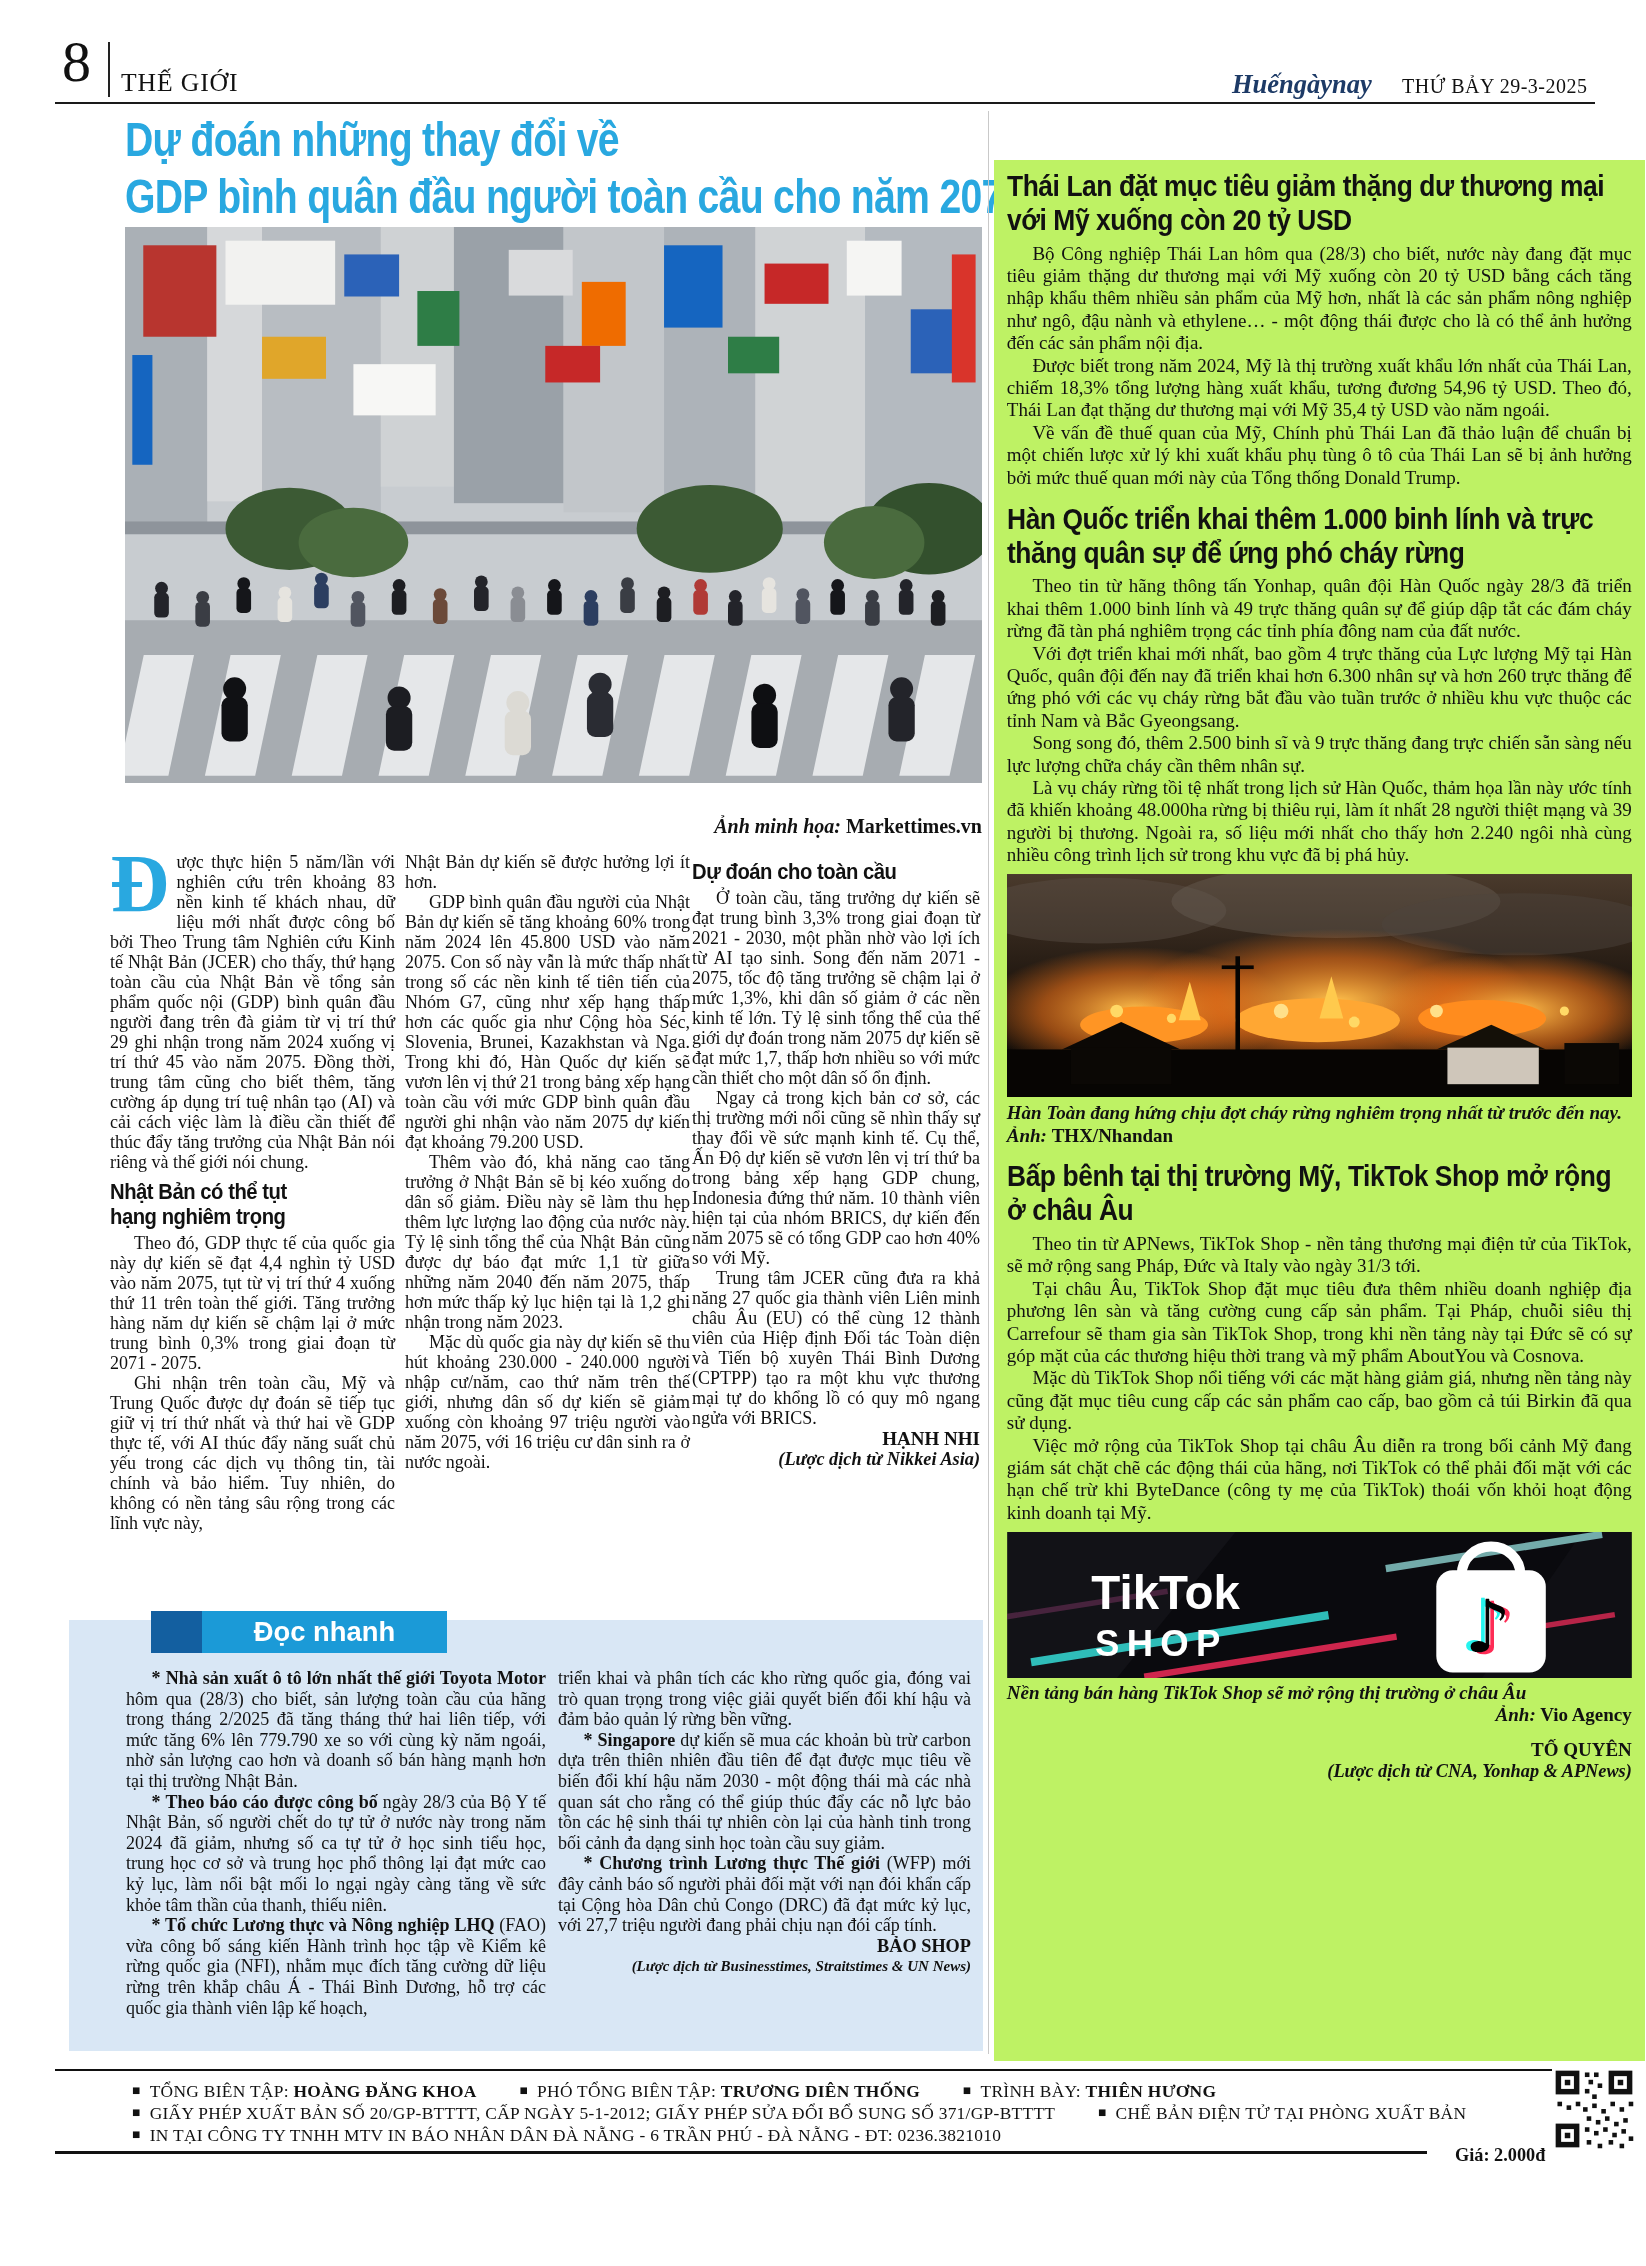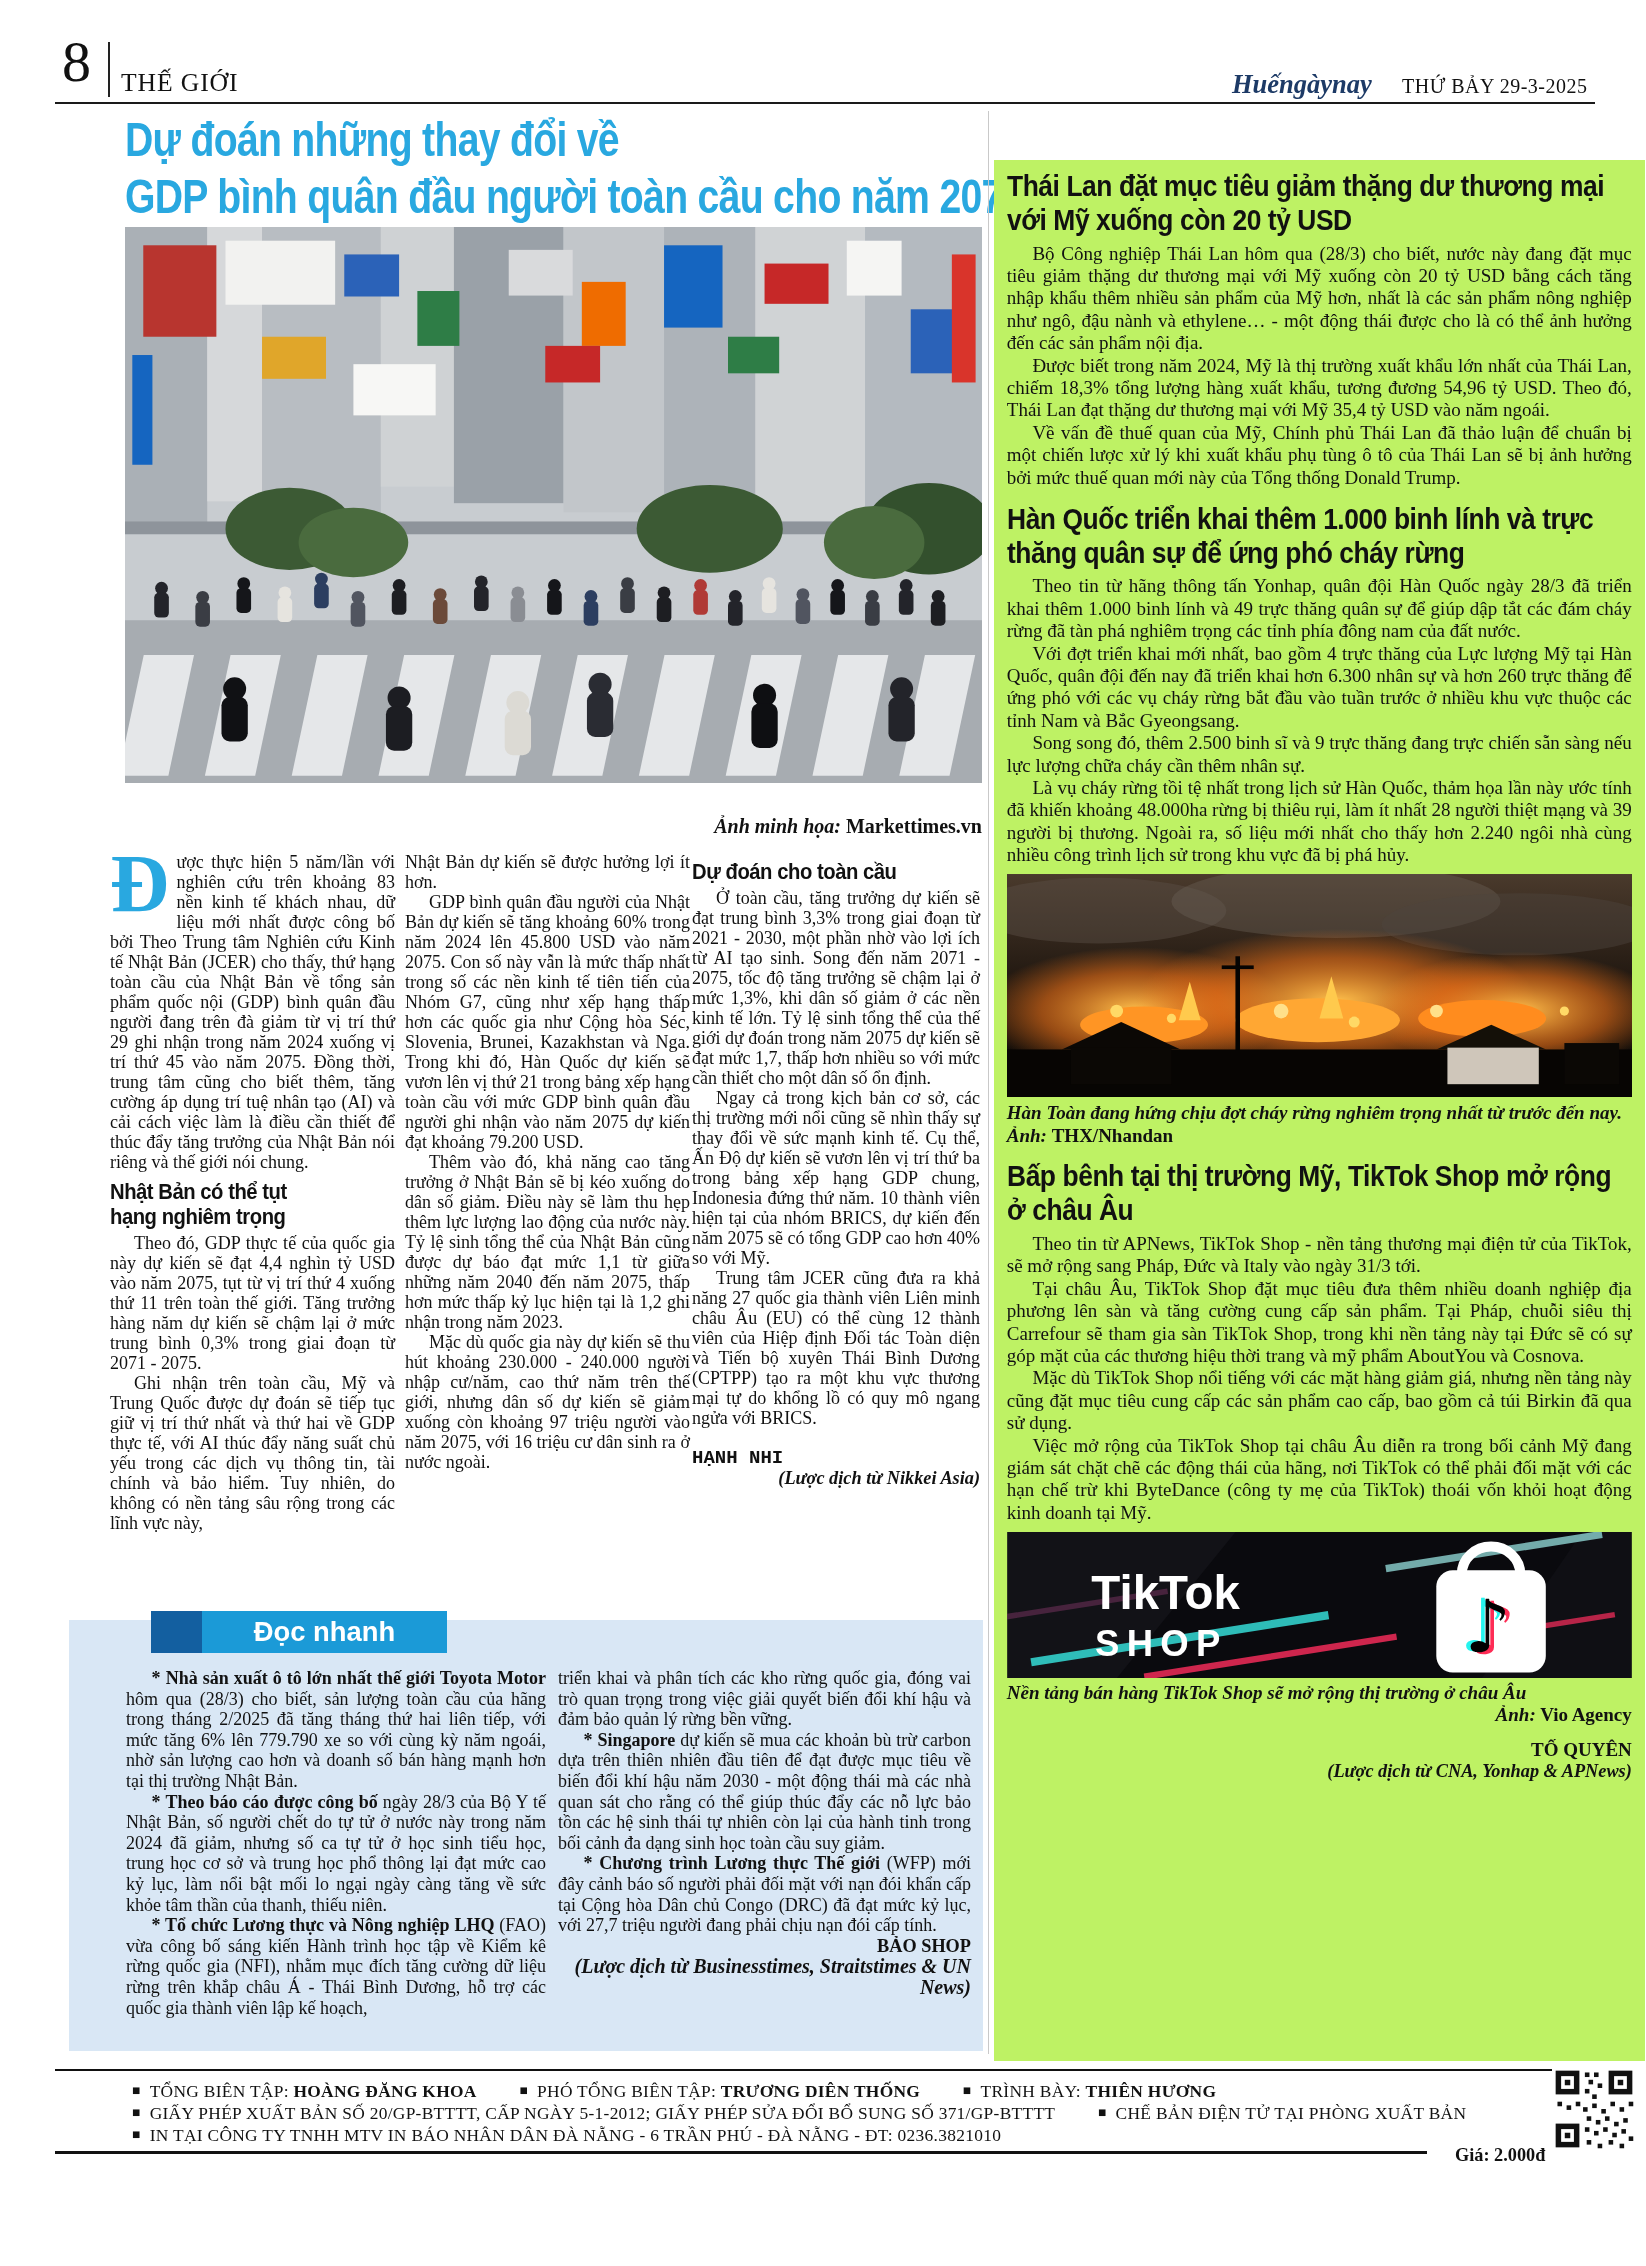--- a/index.html
+++ b/index.html
@@ -31,36 +31,36 @@
   .c2{left:405px;width:285px;}
   .c3{left:692px;width:288px;}
   .bcol p{margin:0;text-indent:24px;}
   .bcol p.noind{text-indent:0;}
   .dropcap{float:left;color:#29a8e0;font-size:82px;line-height:60px;font-weight:bold;
            margin:1.8px 7.3px 0 0;}
   .subhead{font-family:"Liberation Sans",sans-serif;font-weight:bold;font-size:22px;line-height:25px;
            letter-spacing:-0.5px;margin:7.3px 0 3.7px;transform:scaleX(.92);transform-origin:left top;
            text-align:left;}
   .sh1{width:238px;}
-  .byline{text-align:left;font-weight:bold;font-size:19px;margin-top:20px;font-family:Liberation Mono, monospace;}
+  .byline{text-align:right;font-weight:bold;font-size:19px;margin-top:1px;}
   .bysrc{text-align:right;font-weight:bold;font-style:italic;font-size:18.3px;}
   
   .quick{left:69px;top:1620px;width:914px;height:431px;background:#d9e7f5;}
   .qbar{position:absolute;left:41px;top:-9.1px;height:42px;display:flex;margin-left:41px;}
   .qbar-dark{width:51px;background:#135fa0;}
   .qbar-light{width:245px;background:#1b9ad7;color:#fff;font-family:"Liberation Sans",sans-serif;
               font-weight:bold;font-size:27.4px;display:flex;align-items:center;justify-content:center;}
   .qcol{position:absolute;top:48px;font-size:18px;line-height:20.6px;text-align:justify;}
   .qc1{left:57px;width:420px;}
   .qc2{left:489px;width:413px;}
   .qcol p{margin:0;text-indent:25.6px;}
   .qcol p.noind{text-indent:0;}
   .qcol b{font-weight:bold;}
   .qby{text-align:right;font-weight:bold;font-size:18.3px;margin-top:14.6px;text-indent:0!important;}
-  .qsrc{text-align:right;font-weight:bold;font-style:italic;font-size:20px;text-indent:0!important;}
+  .qsrc{text-align:right;font-weight:bold;font-style:italic;font-size:15px;text-indent:0!important;}
   
   .vsep{left:988px;top:111px;width:0.9px;height:1943px;background:#c9c9c9;}
   .panel{left:994px;top:160px;width:651px;height:1901px;background:#bef264;
          padding:0;box-sizing:border-box;}
   .panel-inner{position:absolute;left:12.8px;top:9.1px;width:625px;}
   .sb-title{font-family:"Liberation Sans",sans-serif;font-weight:bold;font-size:30px;line-height:34px;
             letter-spacing:-0.5px;margin:0 0 5.5px;width:711px;transform:scaleX(.88);
             transform-origin:left top;}
   .sb-p{margin:0;font-size:19px;line-height:22.4px;text-align:justify;text-indent:25.6px;}
   .mt{margin-top:12.8px;}

